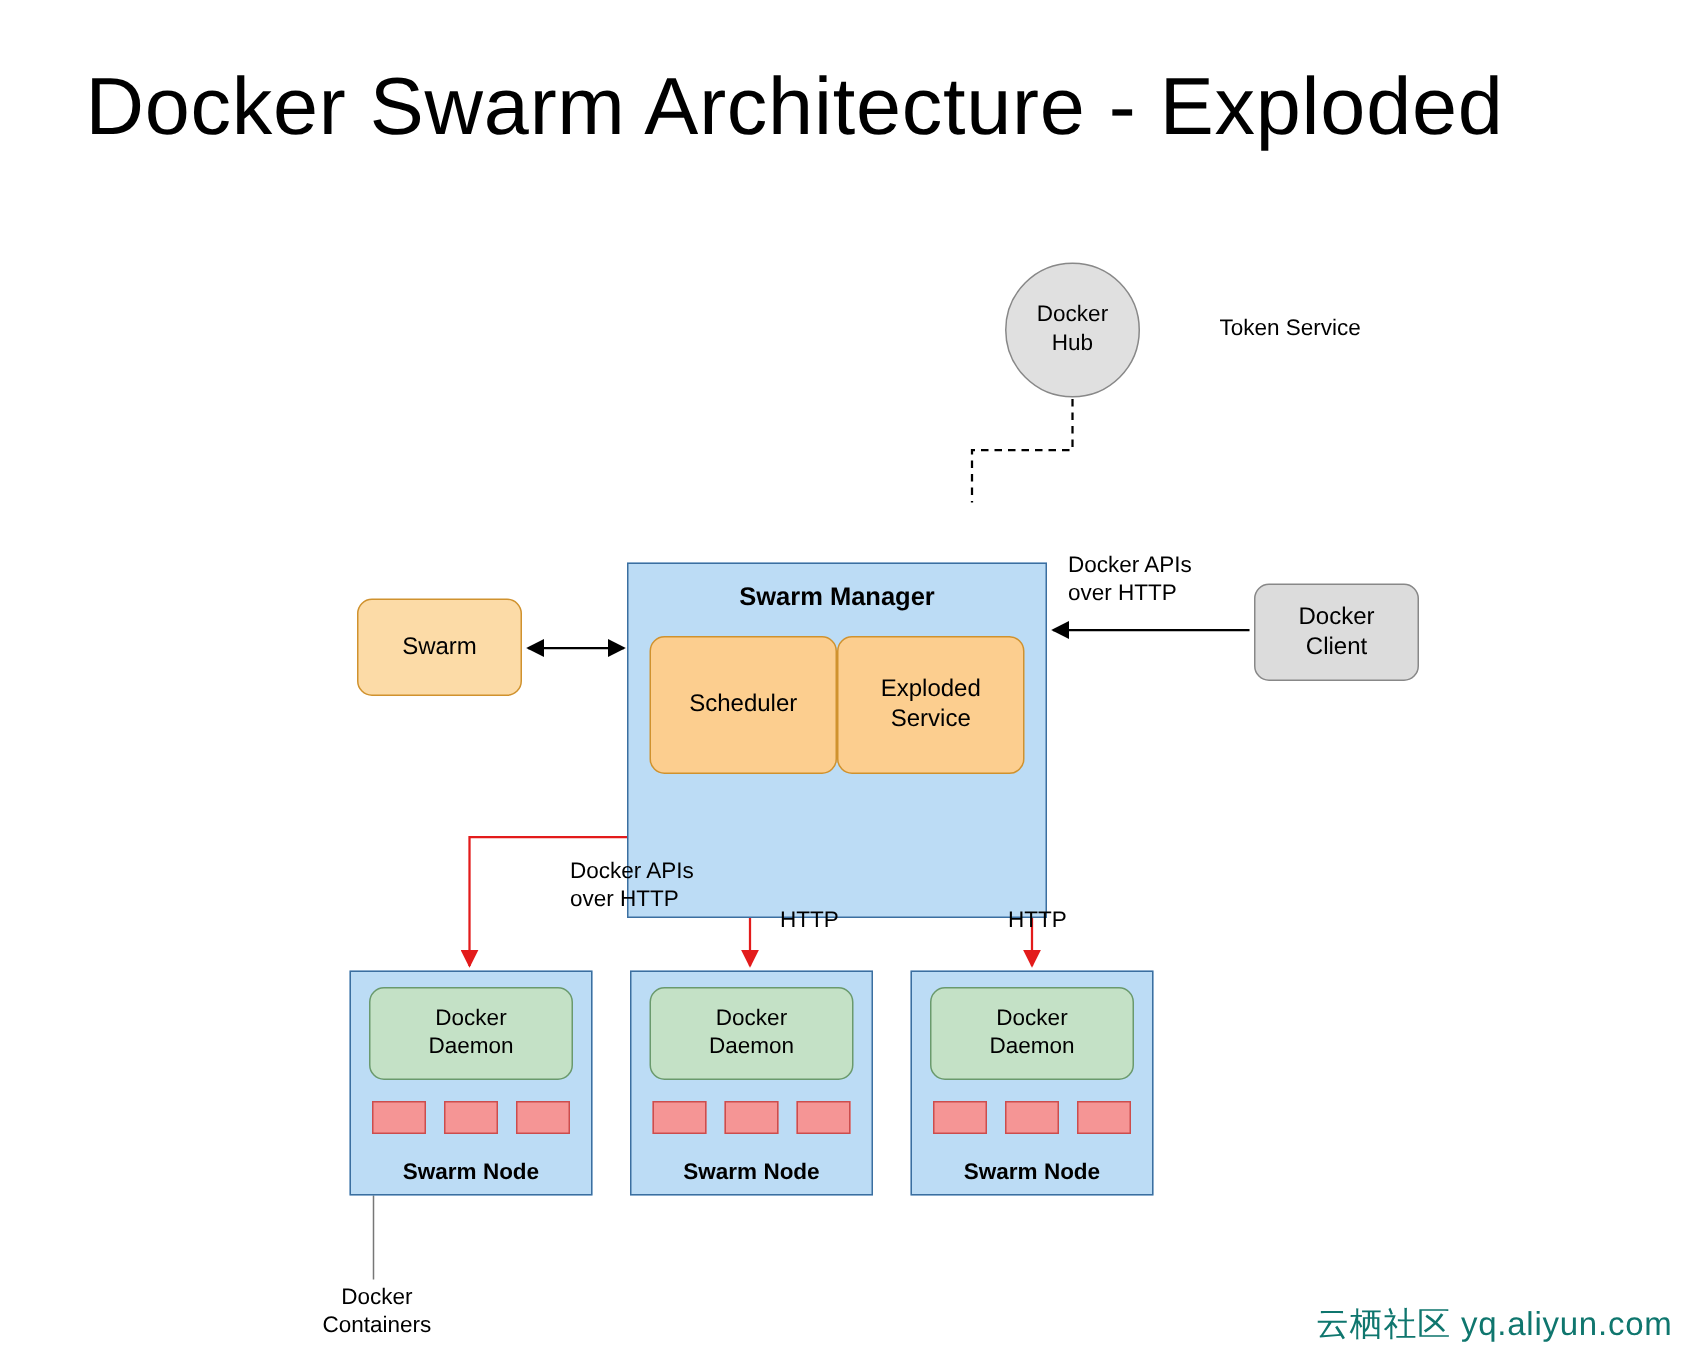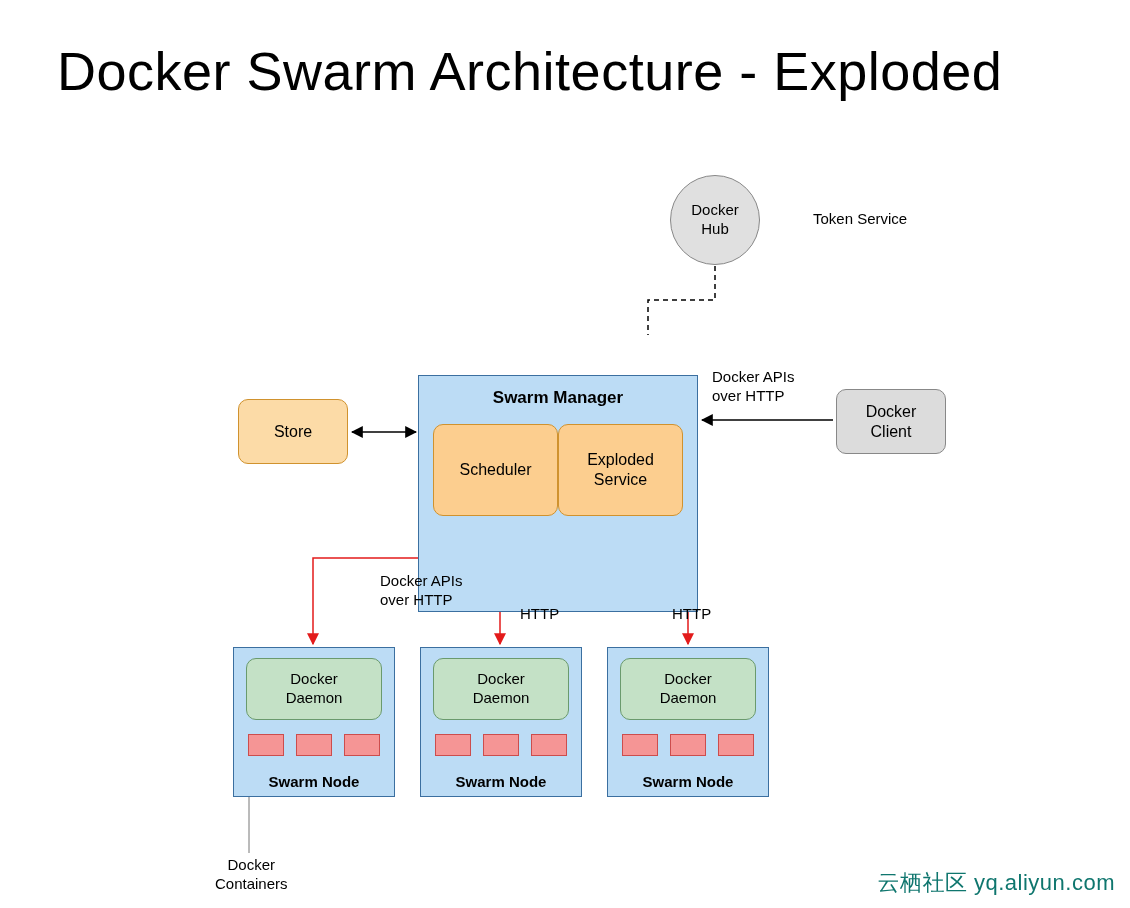--- a/index.html
+++ b/index.html
@@ -199,21 +199,21 @@
 </svg>
 
 <div class="box docker-hub">
   <span style="white-space:pre-line;">Docker
 Hub</span>
 </div>
 
 <div class="label" style="left:813px; top:210px;">Token Service</div>
 
 <div class="box rounded store">
-  <span>Store</span>
+  <span>Swarm</span>
 </div>
 
 <div class="box swarm-manager">
   <div class="swarm-manager-title">Swarm  Manager</div>
   <div class="inner-row">
     <div class="inner-box">
       <span>Scheduler</span>
     </div>
     <div class="inner-box">
       <span style="white-space:pre-line;">Exploded

